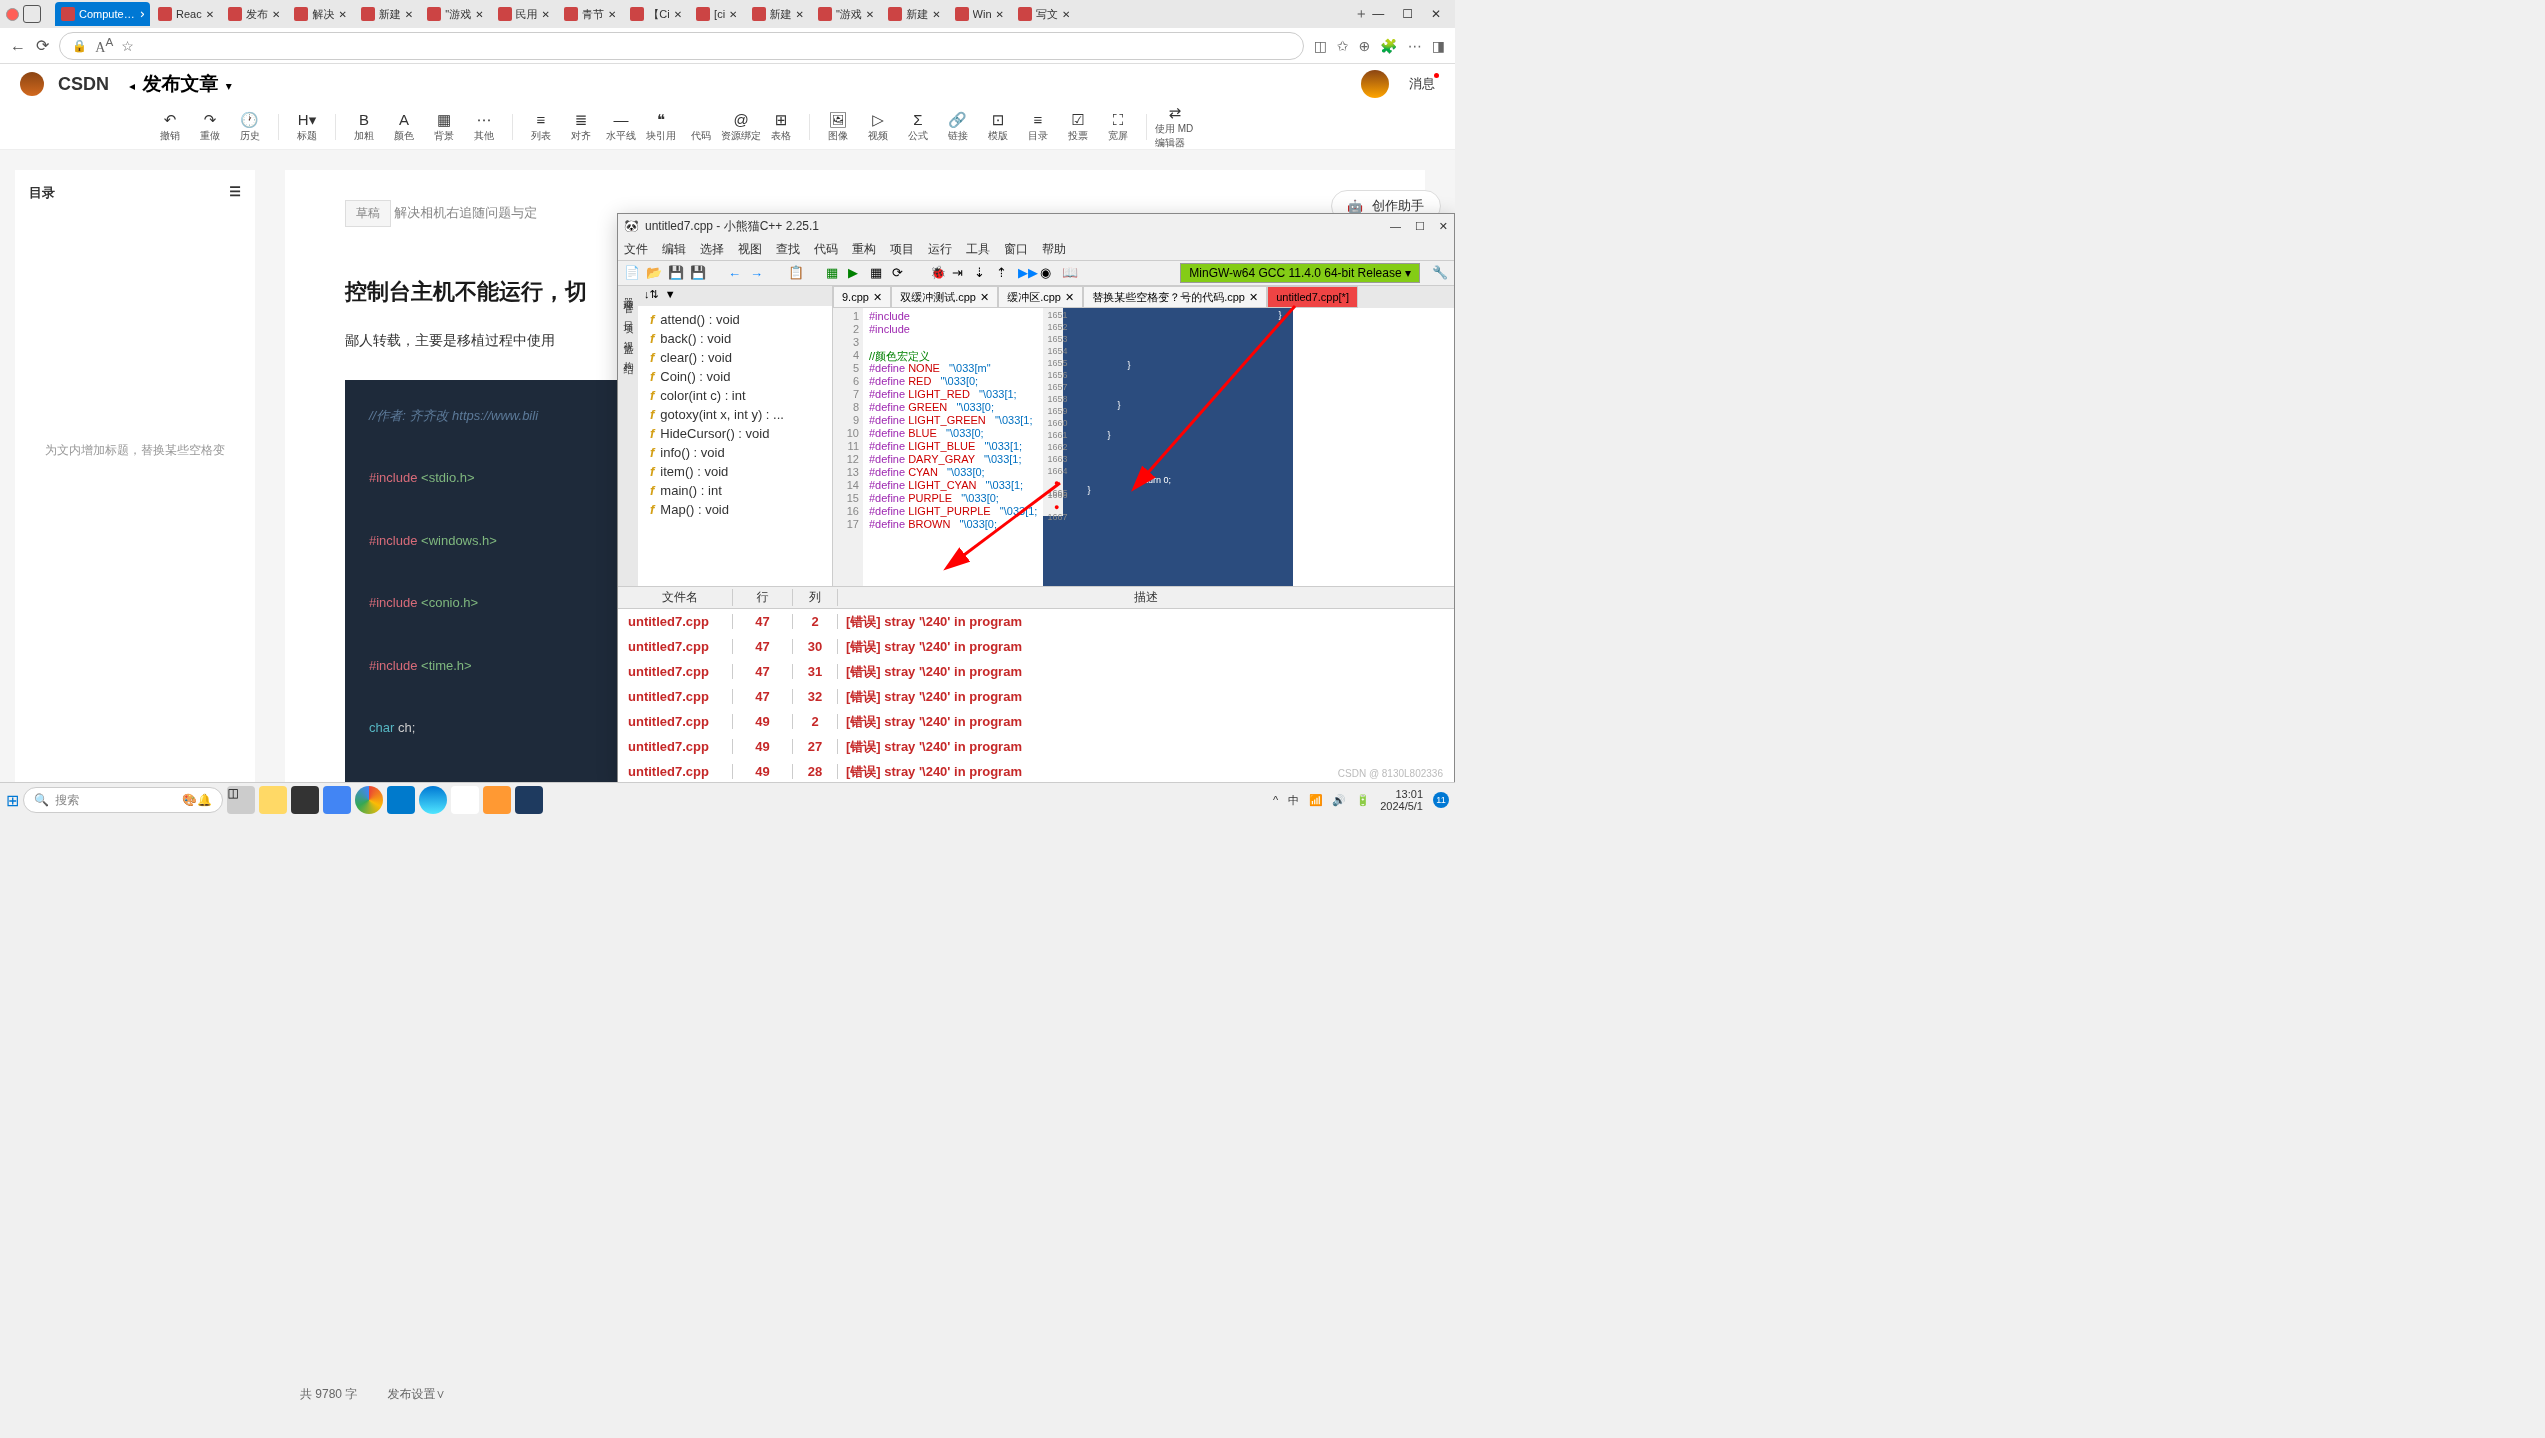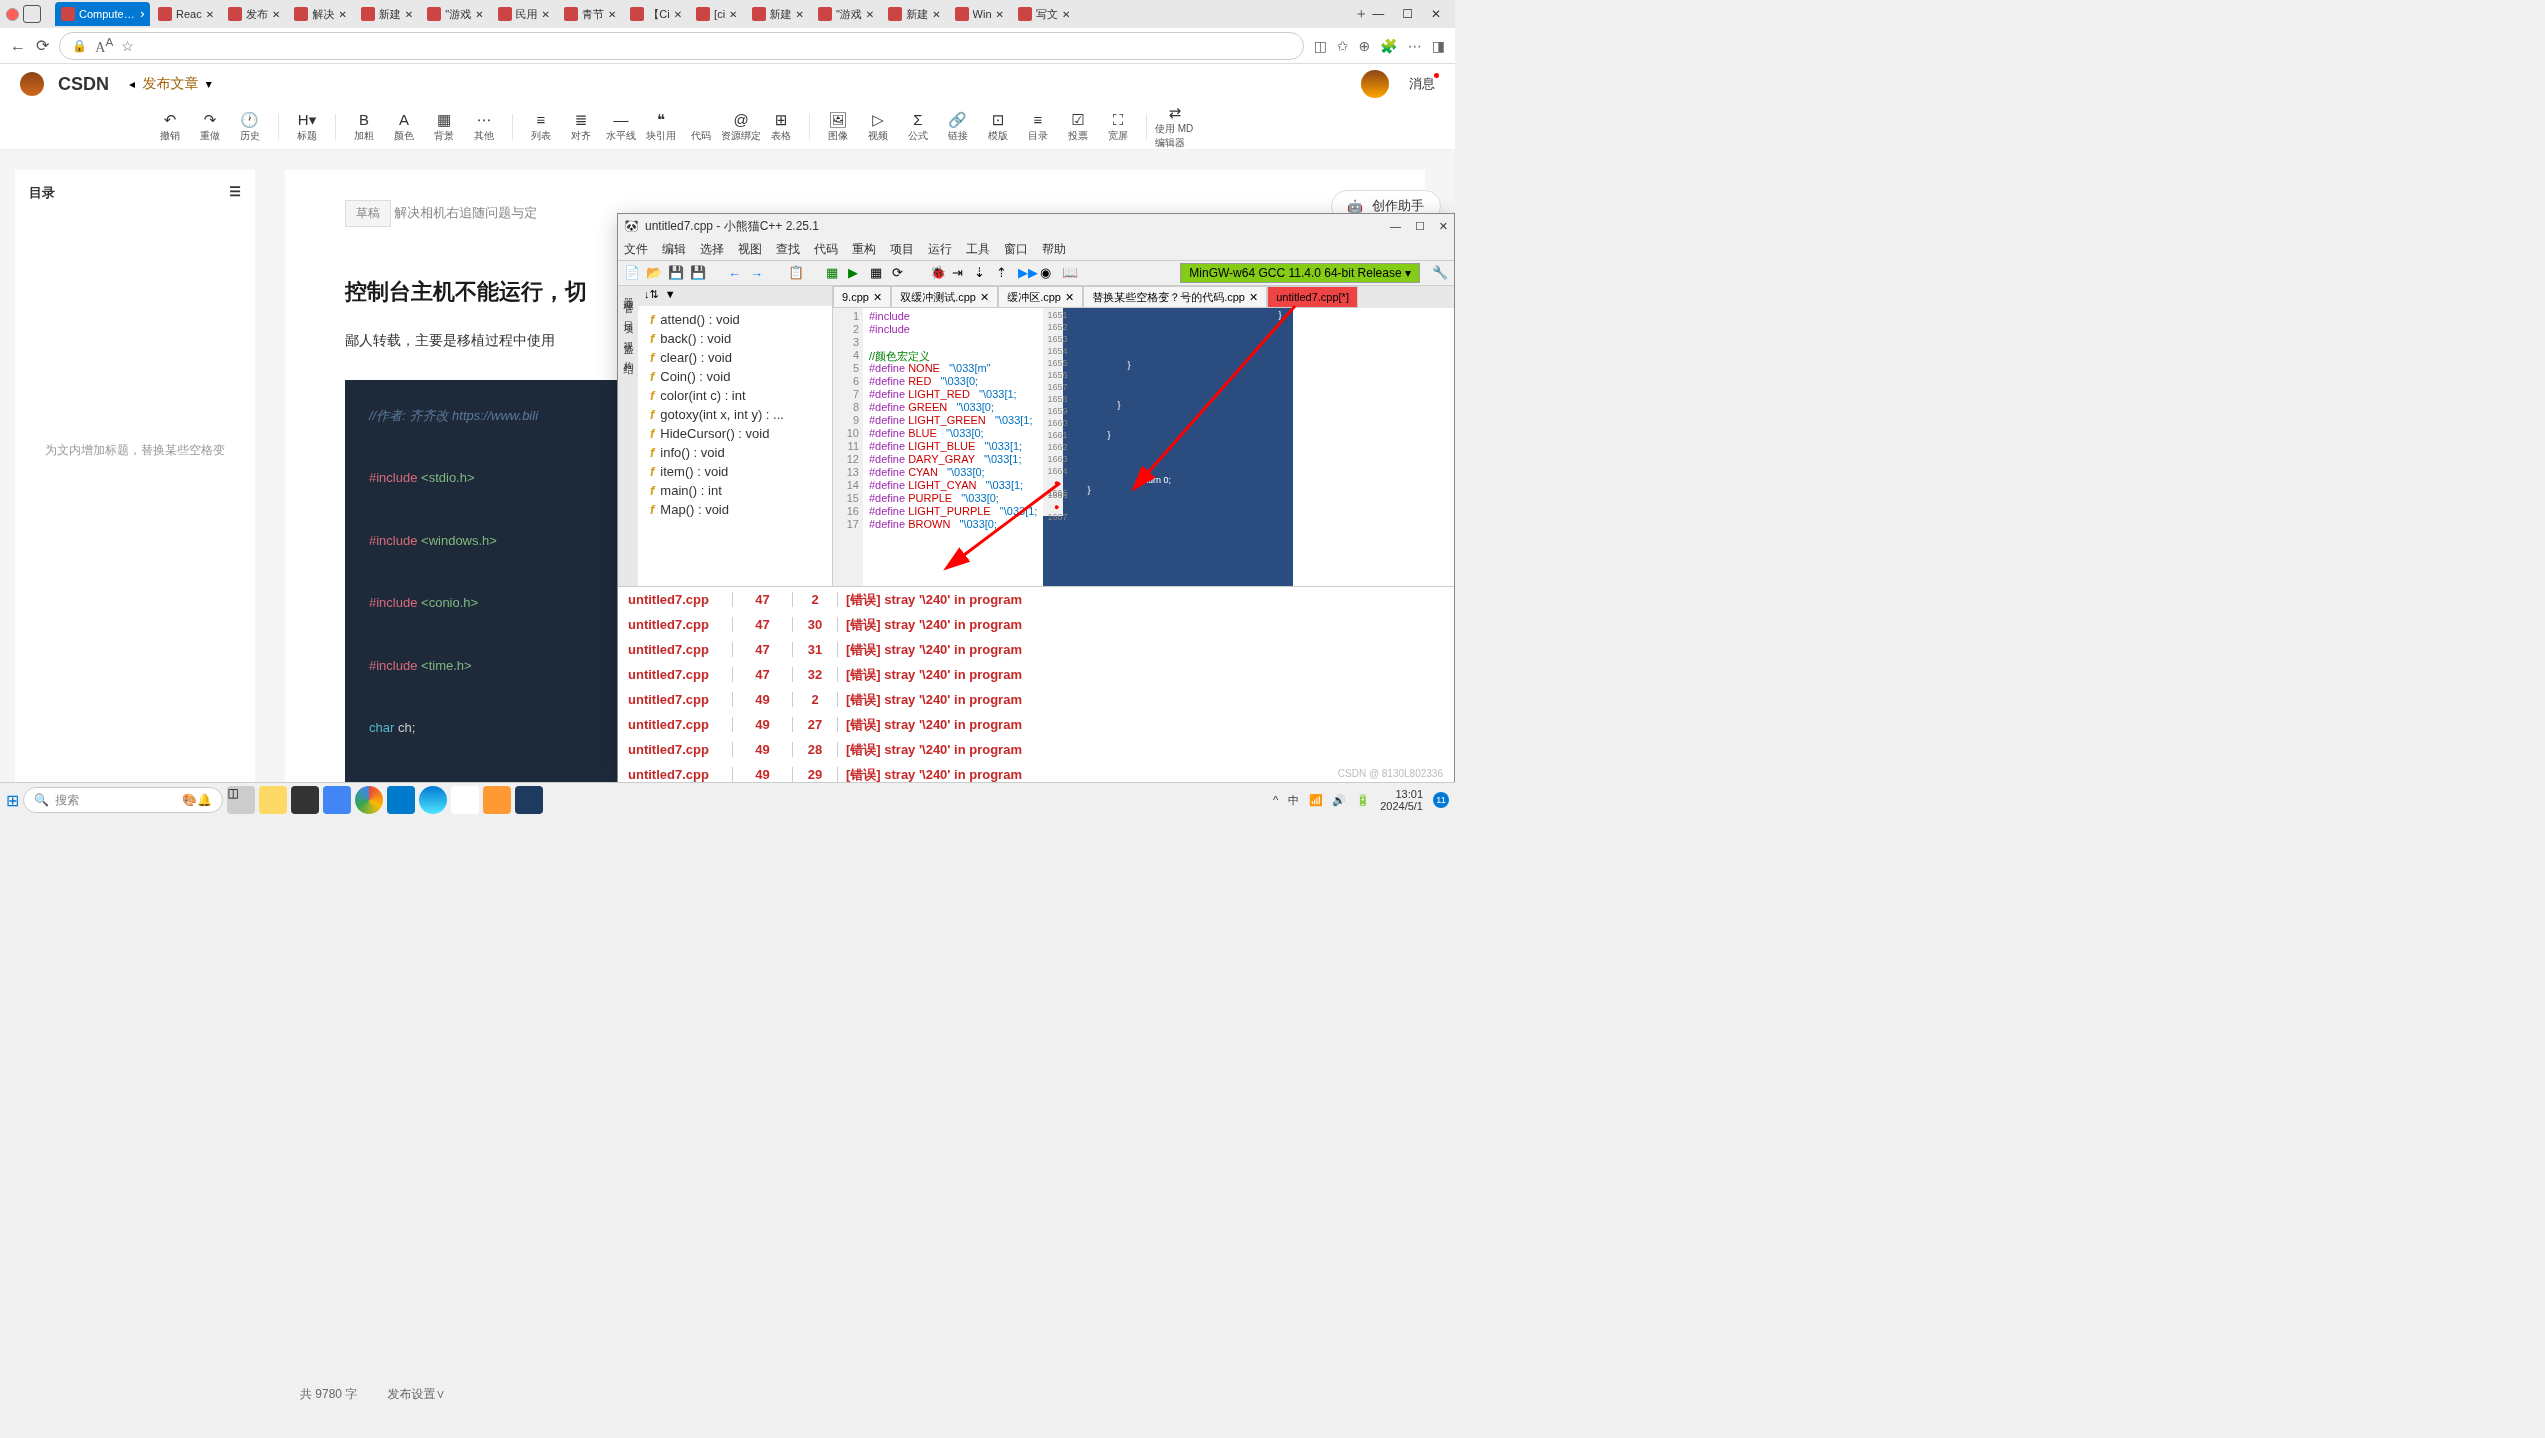--- a/index.html
+++ b/index.html
@@ -22,21 +22,21 @@
     .addr-bar { height: 36px; background: #fff; display: flex; align-items: center; padding: 0 10px; gap: 10px; border-bottom: 1px solid #ddd; }
     .nav-btn { color: #555; font-size: 16px; cursor: pointer; }
     .url-box { flex: 1; height: 28px; border: 1px solid #ccc; border-radius: 14px; display: flex; align-items: center; padding: 0 12px; gap: 8px; }
     .url-text { color: #555; font-size: 12px; flex: 1; }
     .addr-icon { color: #666; font-size: 14px; }
     
     
     .csdn-header { height: 40px; background: #fff; display: flex; align-items: center; padding: 0 20px; gap: 20px; }
     .csdn-logo { display: flex; align-items: center; gap: 14px; font-weight: bold; color: #333; font-size: 18px; }
     .logo-icon { width: 24px; height: 24px; border-radius: 50%; background: linear-gradient(#8b4513, #d2691e); }
-    .pub-title { font-weight: normal; font-size: 14px; color: #a16207; }
+    .pub-title { font-weight: bold; font-size: 19px; color: #000000; }
     .header-right { margin-left: auto; display: flex; align-items: center; gap: 20px; }
     .avatar { width: 28px; height: 28px; border-radius: 50%; background: linear-gradient(#8b4513, #ffa500); }
     .msg-badge { position: relative; color: #333; font-size: 13px; }
     .msg-badge::after { content: ''; position: absolute; top: -2px; right: -4px; width: 5px; height: 5px; background: red; border-radius: 50%; }
     
     
     .editor-toolbar { height: 46px; background: #fff; display: flex; align-items: center; padding: 0 150px; border-bottom: 1px solid #eee; }
     .tb-item { display: flex; flex-direction: column; align-items: center; justify-content: center; width: 40px; height: 40px; cursor: pointer; }
     .tb-item-icon { height: 18px; font-size: 15px; color: #333; display: flex; align-items: center; }
     .tb-item-label { font-size: 10px; color: #555; }
@@ -568,20 +568,26 @@
             <div style="height:35px;"></div>
             <div style="color:#fff;padding-left:50px;">return 0;</div>
             <div style="color:#fff;">}</div>
           </div>
         </div>
       </div>
     </div>
   </div>
 
   <div class="error-table">
+    <div class="et-header">
+      <div class="et-col-file">文件名</div>
+      <div class="et-col-line">行</div>
+      <div class="et-col-col">列</div>
+      <div class="et-col-desc">描述</div>
+    </div>
     <div id="error-rows">
         <div class="et-row">
           <div class="et-col-file">untitled7.cpp</div>
           <div class="et-col-line">47</div>
           <div class="et-col-col">2</div>
           <div class="et-col-desc">[错误] stray '\240' in program</div>
         </div>
         <div class="et-row">
           <div class="et-col-file">untitled7.cpp</div>
           <div class="et-col-line">47</div>

